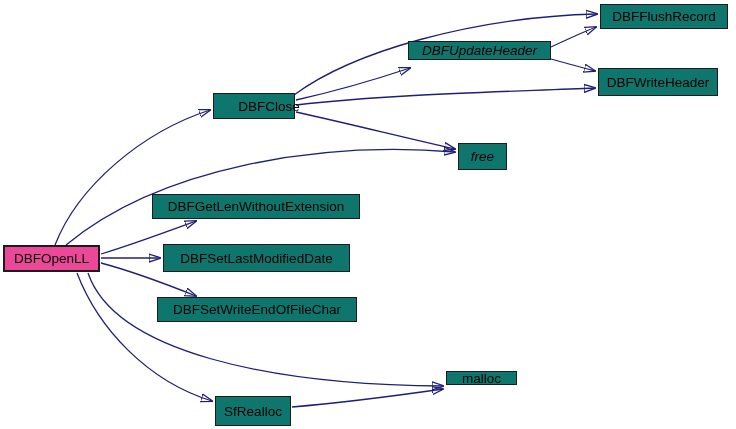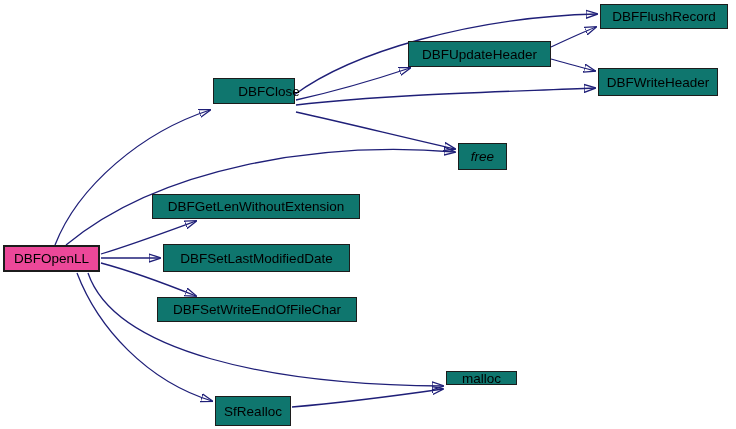--- a/index.html
+++ b/index.html
@@ -57,25 +57,25 @@
     <path d="M 296,100 C 332,92 374,80 410,68" marker-end="url(#arrow)"></path>
     <path d="M 296,105 C 392,94 500,92 595,88" marker-end="url(#arrow)"></path>
     <path d="M 296,112 C 350,124 402,137 455,149" marker-end="url(#arrow)"></path>
     <path d="M 551,47 C 566,40 581,33 596,27" marker-end="url(#arrow)"></path>
     <path d="M 551,59 C 565,63 580,67 595,71" marker-end="url(#arrow)"></path>
     <path d="M 292,407 C 340,403 394,396 443,389" marker-end="url(#arrow)"></path>
   </svg>
 
   <div class="node root" style="left:3px; top:245px; width:97px; height:27px;">DBFOpenLL</div>
 
-  <div class="node" style="left:213px; top:78px; width:82px; height:26px;padding-left:30px;">DBFClose</div>
+  <div class="node" style="left:213px; top:93px; width:82px; height:26px;padding-left:30px;">DBFClose</div>
 
   <div class="node" style="left:600px; top:4px; width:128px; height:25px;">DBFFlushRecord</div>
 
-  <div class="node" style="left:408px; top:41px; width:143px; height:26px;">DBFUpdateHeader</div>
+  <div class="node" style="left:408px; top:41px; width:143px; height:19px;font-style:italic;">DBFUpdateHeader</div>
 
   <div class="node" style="left:598px; top:68px; width:120px; height:28px;">DBFWriteHeader</div>
 
   <div class="node" style="left:458px; top:143px; width:49px; height:27px;font-style:italic;">free</div>
 
   <div class="node" style="left:152px; top:194px; width:208px; height:25px;">DBFGetLenWithoutExtension</div>
 
   <div class="node" style="left:163px; top:244px; width:187px; height:28px;">DBFSetLastModifiedDate</div>
 
   <div class="node" style="left:157px; top:297px; width:200px; height:25px;">DBFSetWriteEndOfFileChar</div>

